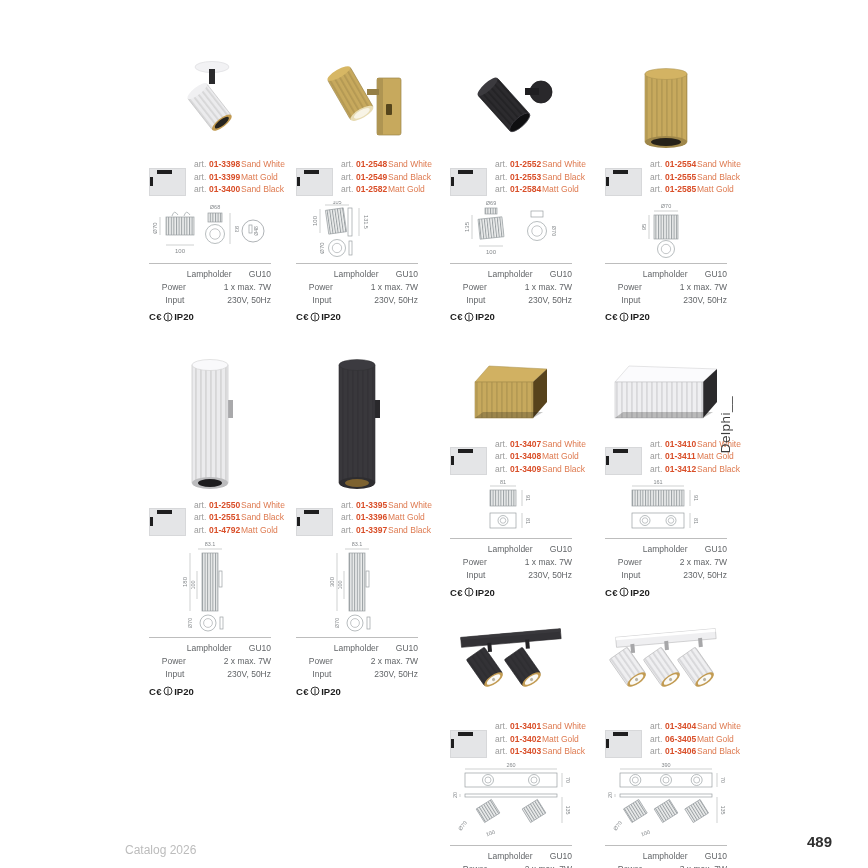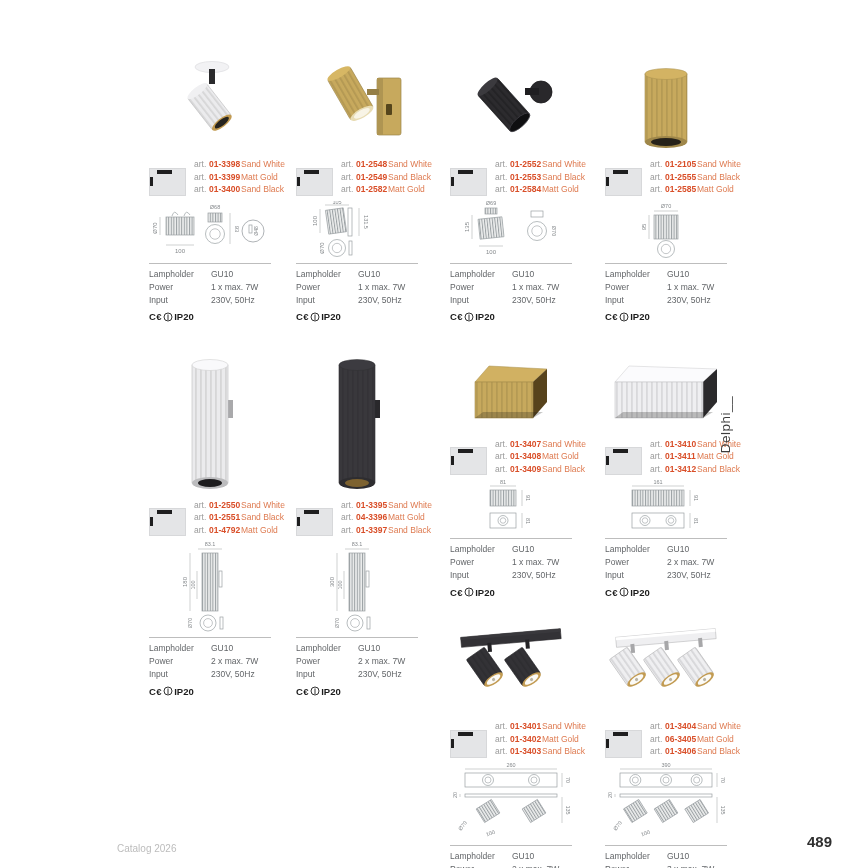--- a/index.html
+++ b/index.html
@@ -15,28 +15,28 @@
            box-shadow:inset 0 0 0 1px #d7d8da; }
   .thumb .tbar { position:absolute; top:2px; left:8px; width:15px; height:4px; background:#1e1e1f; }
   .thumb .lbar { position:absolute; top:9px; left:1px; width:3px; height:9px; background:#1e1e1f; }
   .arows { display:flex; flex-direction:column; }
   .arow { display:flex; font-size:8.5px; line-height:12.5px; white-space:nowrap; }
   .a-art  { color:#9a9a9a; width:15px; }
   .a-code { color:#d94e28; font-weight:bold; width:32px; }
   .a-name { color:#de7a50; }
   .diagram { display:flex; justify-content:center; }
   .spec { border-top:1px solid #bdbdbd; padding-top:4px; margin-top:4px; }
-  .srow { display:flex; font-size:8.5px; line-height:13px; color:#626568; }
+  .srow { display:flex; font-size:8.5px; line-height:13px; color:#626568;justify-content:flex-end; }
   .sl { width:62px; flex:0 0 auto; }
   .cert { display:flex; align-items:center; gap:1px; margin-top:1px; }
   .ce { font-size:9.5px; font-weight:bold; color:#1c1c1c; letter-spacing:0.5px; }
   .ip { font-size:9.5px; font-weight:bold; color:#1c1c1c; }
   .side-label { position:absolute; left:718px; top:396px; writing-mode:vertical-rl;
                 transform:rotate(180deg); font-size:13.5px; color:#3d3d3d; letter-spacing:0.5px; }
-  .footer-left { position:absolute; left:117px; top:843px; font-size:10px; color:#bcbcbc; }
+  .footer-left { position:absolute; left:125px; top:843px; font-size:12px; color:#bcbcbc; }
   .page-number { position:absolute; left:779px; top:833px; font-size:15px; font-weight:600; color:#2f2f2f;margin-left:28px; }
 </style>
 </head>
 <body>
 
 <div id="page">
   <div class="col col1">
       <div class="card" style="margin-top: 0px;">
     <div class="visual" style="height: 92px;">
           <svg viewBox="0 0 120 92" width="120" height="92">
@@ -327,21 +327,21 @@
             <i class="lbar"></i>
           </div>
       <div class="arows">
             <div class="arow">
               <span class="a-art">art.</span>
               <span class="a-code">01-3395</span>
               <span class="a-name">Sand White</span>
             </div>
             <div class="arow">
               <span class="a-art">art.</span>
-              <span class="a-code">04-3396</span>
+              <span class="a-code">01-3396</span>
               <span class="a-name">Matt Gold</span>
             </div>
             <div class="arow">
               <span class="a-art">art.</span>
               <span class="a-code">01-3397</span>
               <span class="a-name">Sand Black</span>
             </div>
           </div>
     </div>
     <div class="diagram">
@@ -671,21 +671,21 @@
           </svg>
         </div>
     <div class="art">
       <div class="thumb">
             <i class="tbar"></i>
             <i class="lbar"></i>
           </div>
       <div class="arows">
             <div class="arow">
               <span class="a-art">art.</span>
-              <span class="a-code">01-2105</span>
+              <span class="a-code">01-2554</span>
               <span class="a-name">Sand White</span>
             </div>
             <div class="arow">
               <span class="a-art">art.</span>
               <span class="a-code">01-2555</span>
               <span class="a-name">Sand Black</span>
             </div>
             <div class="arow">
               <span class="a-art">art.</span>
               <span class="a-code">01-2585</span>

